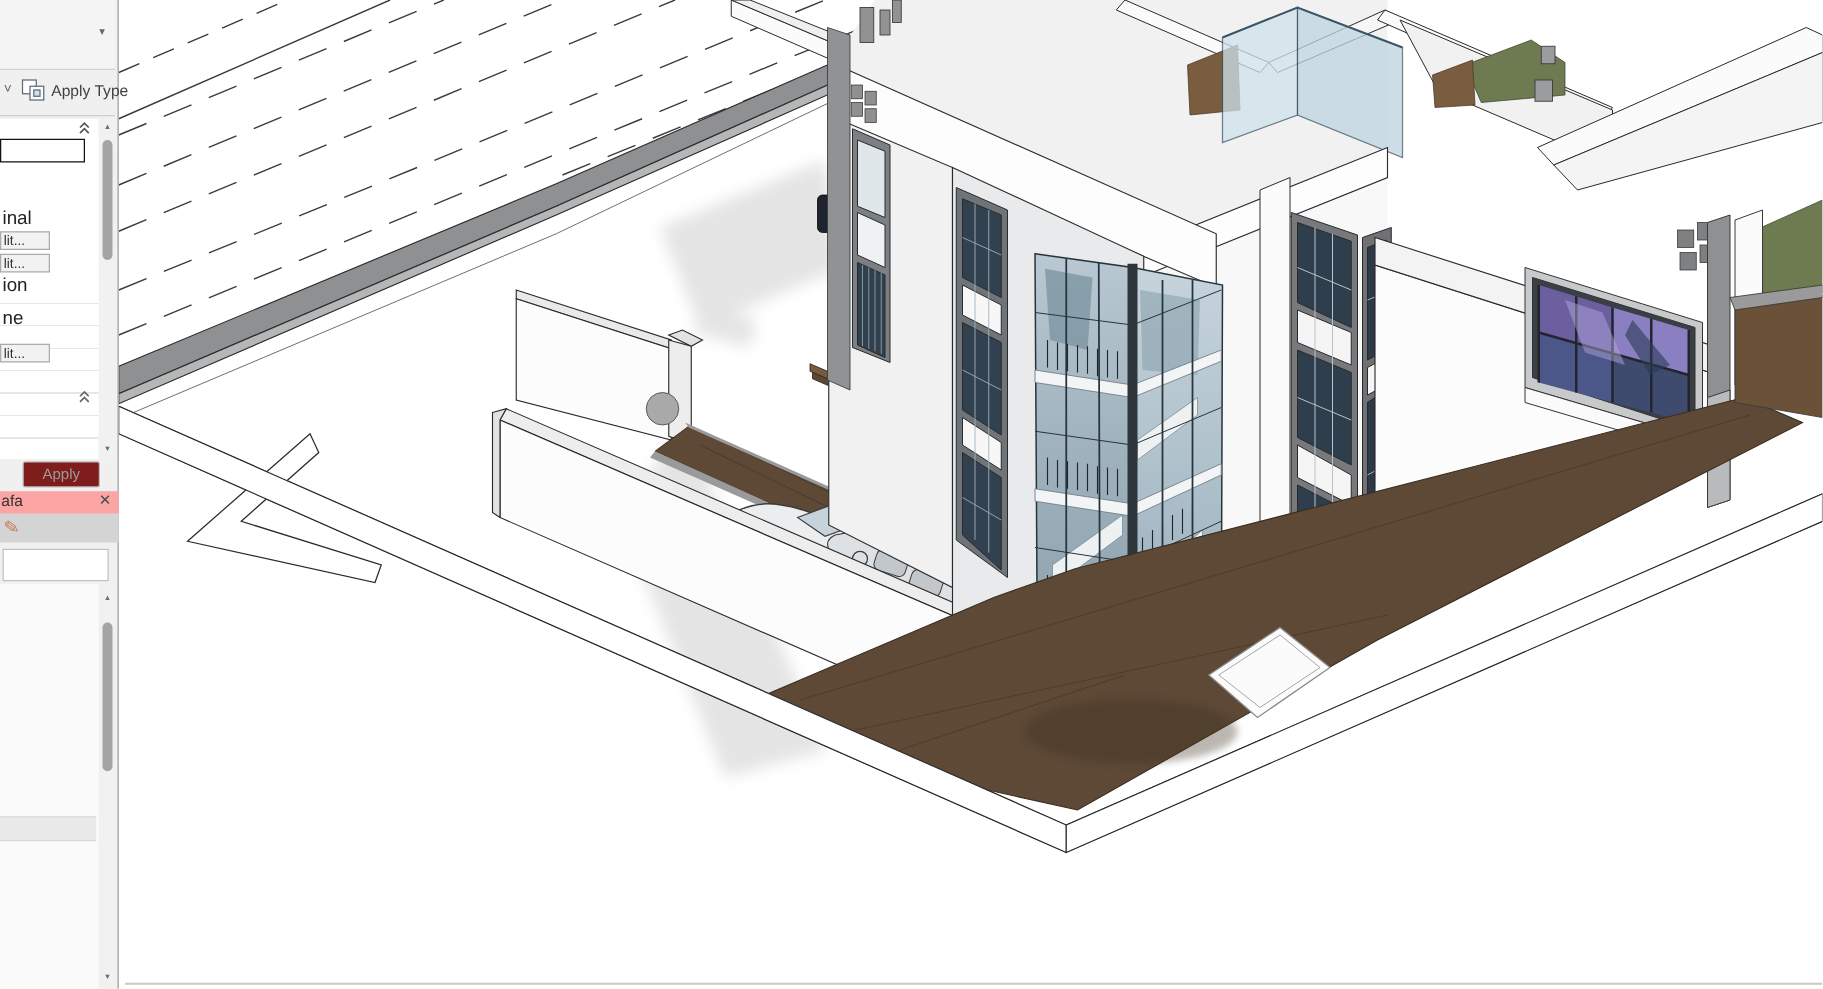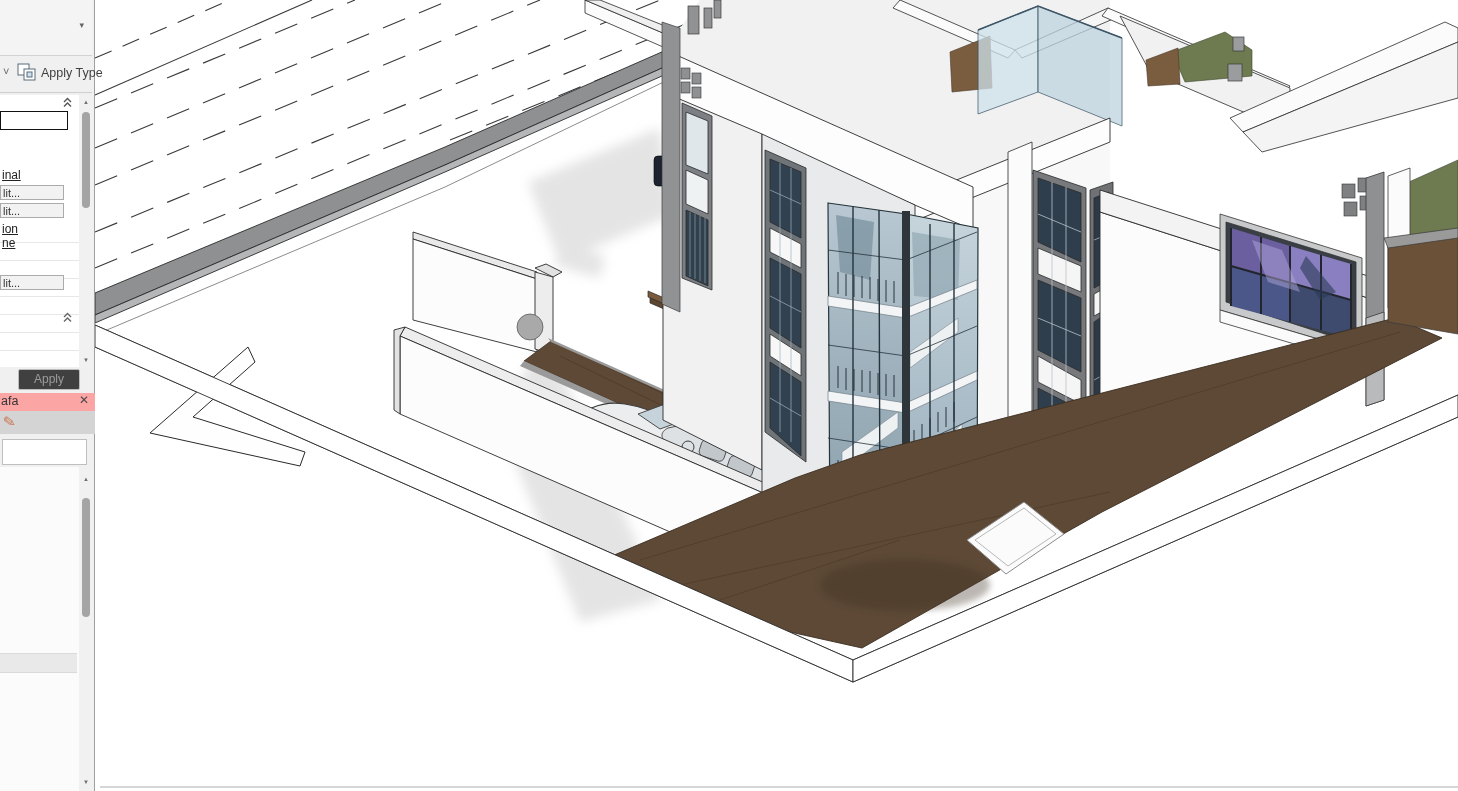--- a/index.html
+++ b/index.html
@@ -19,32 +19,32 @@
     border-bottom:1px solid #cfcfcf;}
   .edit-type-row .chev{position:absolute;left:3px;top:9px;font-size:11px;color:#666;}
   .edit-type-row .ico{position:absolute;left:17px;top:7px;}
   .edit-type-row .lbl{position:absolute;left:41px;top:10px;font-size:12.5px;color:#3f3f3f;white-space:nowrap;}
 
   .prop-grid{position:absolute;left:0;top:95px;width:79px;height:272px;background:#fff;overflow:hidden;}
   .grid-lines{position:absolute;left:0;top:130px;width:79px;height:234px;
     background:repeating-linear-gradient(#fff 0 17px,#e7e7e7 17px 18px);}
   .value-editor{position:absolute;left:0;top:16px;width:62px;height:15px;background:#fff;
     border:1.5px solid #111;}
-  .cell-text{position:absolute;left:2px;height:18px;line-height:18px;font-size:12px;color:#222;white-space:nowrap;text-decoration:underline;}
-  .cell-btn{position:absolute;left:0;width:64px;height:15px;background:#f2f2f2;border:1px solid #ababab;
+  .cell-text{position:absolute;left:2px;height:18px;line-height:18px;font-size:15px;color:#222;white-space:nowrap;}
+  .cell-btn{position:absolute;left:0;width:40px;height:15px;background:#f2f2f2;border:1px solid #ababab;
     font-size:11px;line-height:14px;color:#333;padding-left:2px;box-sizing:border-box;white-space:nowrap;overflow:hidden;}
   .dbl-chev{position:absolute;left:62px;width:11px;height:11px;}
   .dbl-chev svg{display:block}
 
   .vscroll{position:absolute;width:14px;background:#f1f1f1;}
   .vscroll .btn{position:absolute;left:0;width:14px;height:14px;background:#f1f1f1;color:#6e6e6e;
     font-size:6px;text-align:center;line-height:14px;}
   .vscroll .thumb{position:absolute;left:3px;width:8px;background:#a4a4a4;border-radius:4px;}
 
-  .apply-btn{position:absolute;left:18px;top:369px;width:60px;height:19px;background:#404040;
+  .apply-btn{position:absolute;left:18px;top:369px;width:60px;height:19px;background:#7f1d1d;
     border:1px solid #bdbdbd;border-radius:2px;color:#9b9b9b;font-size:12px;text-align:center;line-height:18px;}
 
   .panel2-header{position:absolute;left:0;top:393px;width:95px;height:18px;background:#fca5a5;
     border-bottom:1px solid #dddddd;}
   .panel2-header .ttl{position:absolute;left:1px;top:1px;font-size:12.5px;color:#333;}
   .panel2-header .x{position:absolute;left:79px;top:0px;font-size:12px;color:#4a4a4a;}
   .panel2-toolbar{position:absolute;left:0;top:411px;width:95px;height:23px;background:#d4d4d4;}
   .panel2-toolbar .pin{position:absolute;left:3px;top:2px;font-size:15px;color:#c87c58;
     transform:rotate(-8deg);}
   .panel2-search{position:absolute;left:2px;top:439px;width:85px;height:26px;background:#fff;
@@ -354,21 +354,21 @@
         <svg width="11" height="11" viewBox="0 0 11 11" fill="none" stroke="#555" stroke-width="1.4">
             <path d="M2,5 L5.5,1.5 L9,5"></path>
             <path d="M2,9.5 L5.5,6 L9,9.5"></path>
           </svg>
       </div>
       <input class="value-editor" value="" style="">
       <div class="cell-text" style="top:71px;">inal</div>
       <div class="cell-btn" style="top:90px;">lit...</div>
       <div class="cell-btn" style="top:108px;">lit...</div>
       <div class="cell-text" style="top:125px;">ion</div>
-      <div class="cell-text" style="top:139px;">ne</div>
+      <div class="cell-text" style="top:151px;">ne</div>
       <div class="cell-btn" style="top:180px;">lit...</div>
       <div class="dbl-chev" style="top:217px;">
         <svg width="11" height="11" viewBox="0 0 11 11" fill="none" stroke="#666" stroke-width="1.4">
             <path d="M2,5 L5.5,1.5 L9,5"></path>
             <path d="M2,9.5 L5.5,6 L9,9.5"></path>
           </svg>
       </div>
     </div>
 
     <div class="vscroll" style="left:79px;top:95px;height:272px;">

